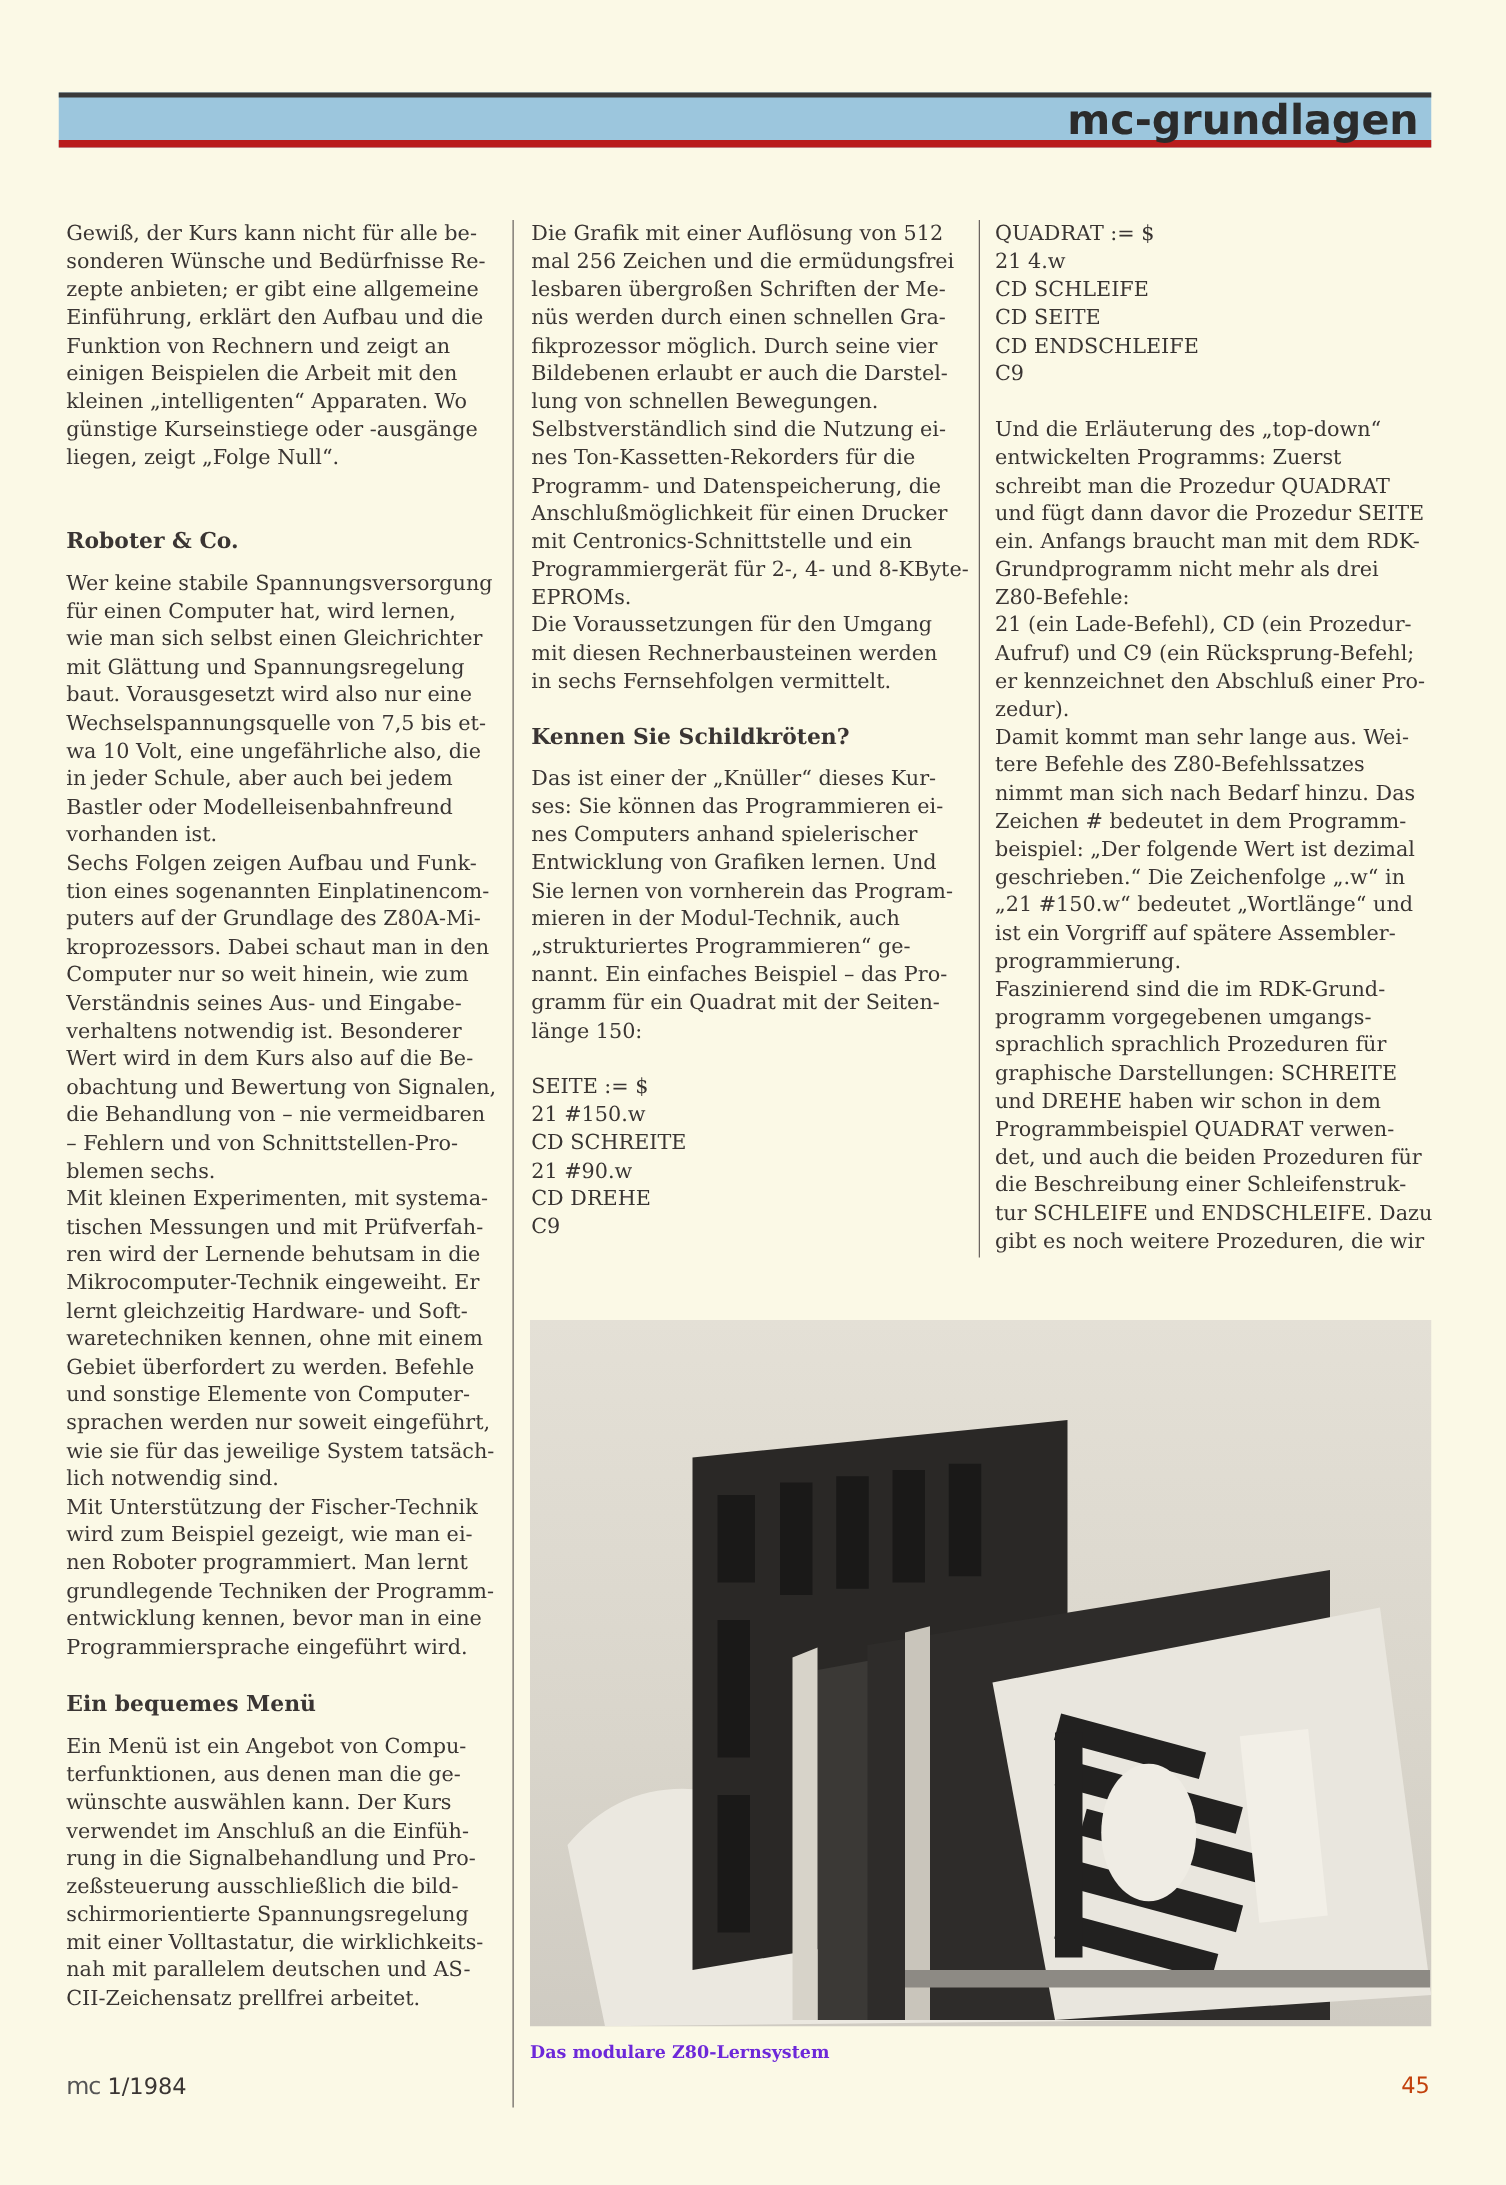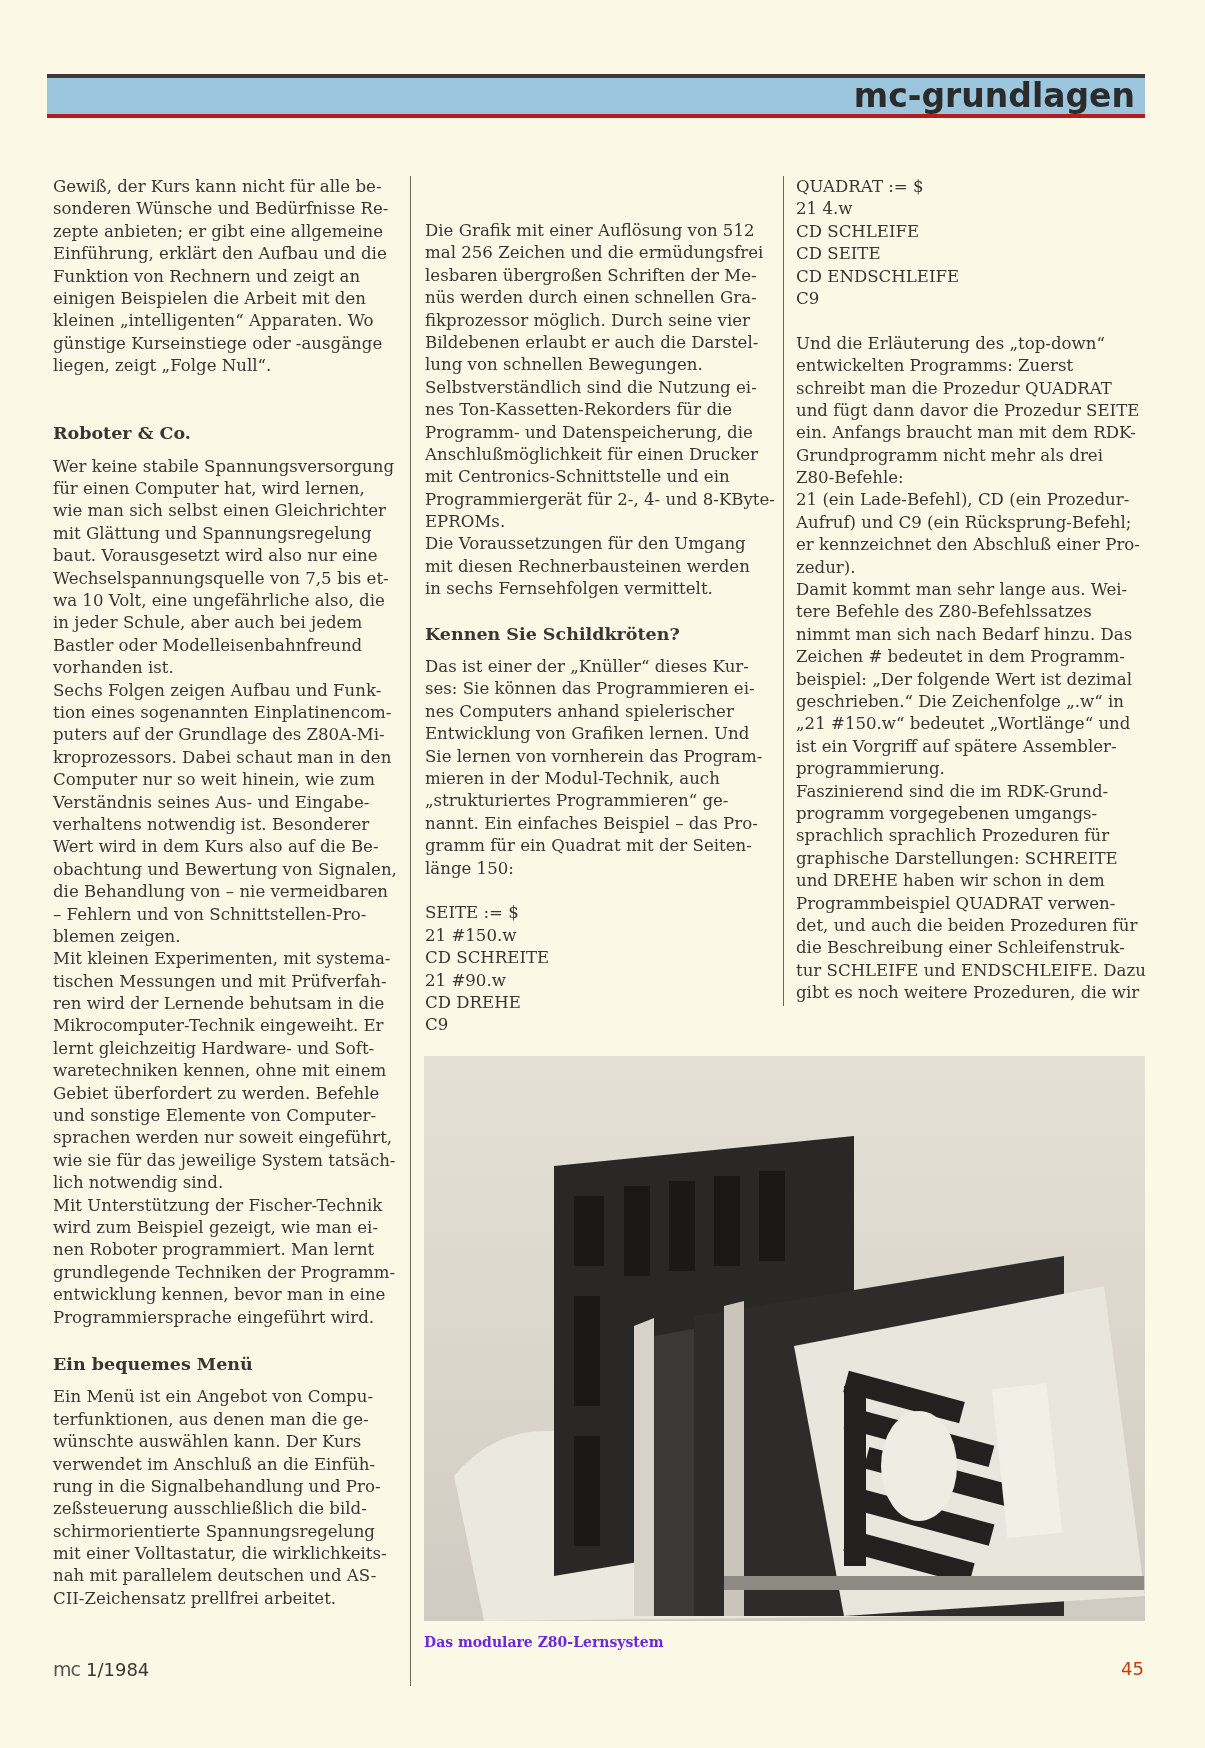--- a/index.html
+++ b/index.html
@@ -5,36 +5,36 @@
   html, body { margin: 0; padding: 0; }
   body {
     width: 1205px; height: 1748px; position: relative; overflow: hidden;
     background: #fbf9e6;
     font-family: "DejaVu Serif", serif;
     color: #3a3533;
   }
   .banner {
     position: absolute; left: 47px; top: 74px; width: 1098px; height: 44px;
     background: #9cc6dd;
-    border-top: 4px solid #3a3a3a; border-bottom: 4px solid #b91c1c;
+    border-top: 4px solid #3a3a3a; border-bottom: 6px solid #b91c1c;
     box-sizing: border-box;
   }
   .banner-title {
     position: absolute; right: 10px; top: 0px;
     font-family: "DejaVu Sans", sans-serif; font-weight: bold;
     font-size: 33px; line-height: 36px; letter-spacing: 0px;
     color: #2b2b2b; white-space: nowrap;
   }
   .col {
     position: absolute; top: 176px;
     font-size: 16.6px; line-height: 22.4px;
     white-space: nowrap;
   }
   .col1 { left: 53px; width: 340px; }
-  .col2 { left: 425px; width: 350px; margin-top: 44px; }
+  .col2 { left: 425px; width: 350px; }
   .col3 { left: 796px; width: 345px; }
   .rule {
     position: absolute; width: 1px; background: #6b6561;
   }
   .rule1 { left: 410px; top: 176px; height: 1510px; }
   .rule2 { left: 783px; top: 176px; height: 830px; }
   .line { display: block; height: 22.4px; }
   .gap { display: block; }
   .heading {
     display: block; font-weight: bold; font-size: 17.5px; height: 22.4px;
@@ -104,21 +104,21 @@
       <span class="line">tion eines sogenannten Einplatinencom-</span>
       <span class="line">puters auf der Grundlage des Z80A-Mi-</span>
       <span class="line">kroprozessors. Dabei schaut man in den</span>
       <span class="line">Computer nur so weit hinein, wie zum</span>
       <span class="line">Verständnis seines Aus- und Eingabe-</span>
       <span class="line">verhaltens notwendig ist. Besonderer</span>
       <span class="line">Wert wird in dem Kurs also auf die Be-</span>
       <span class="line">obachtung und Bewertung von Signalen,</span>
       <span class="line">die Behandlung von – nie vermeidbaren</span>
       <span class="line">– Fehlern und von Schnittstellen-Pro-</span>
-      <span class="line">blemen zeigen.</span>
+      <span class="line">blemen sechs.</span>
       <span class="line">Mit kleinen Experimenten, mit systema-</span>
       <span class="line">tischen Messungen und mit Prüfverfah-</span>
       <span class="line">ren wird der Lernende behutsam in die</span>
       <span class="line">Mikrocomputer-Technik eingeweiht. Er</span>
       <span class="line">lernt gleichzeitig Hardware- und Soft-</span>
       <span class="line">waretechniken kennen, ohne mit einem</span>
       <span class="line">Gebiet überfordert zu werden. Befehle</span>
       <span class="line">und sonstige Elemente von Computer-</span>
       <span class="line">sprachen werden nur soweit eingeführt,</span>
       <span class="line">wie sie für das jeweilige System tatsäch-</span>

